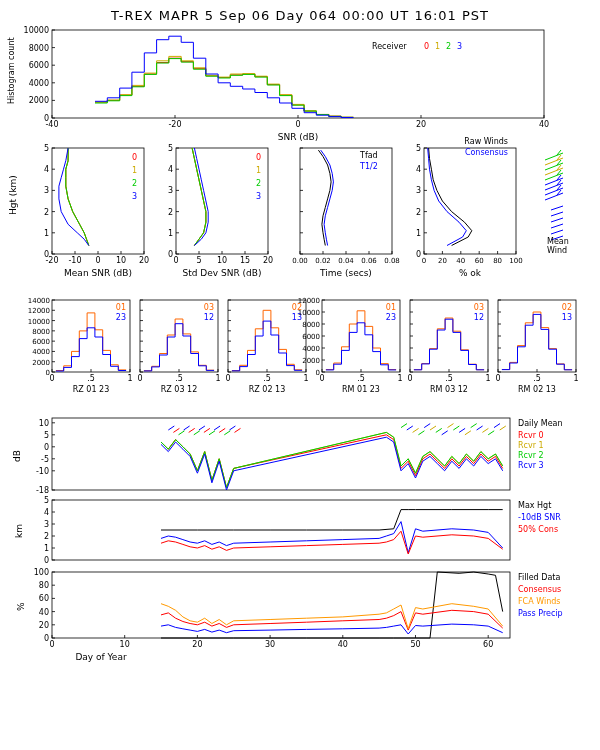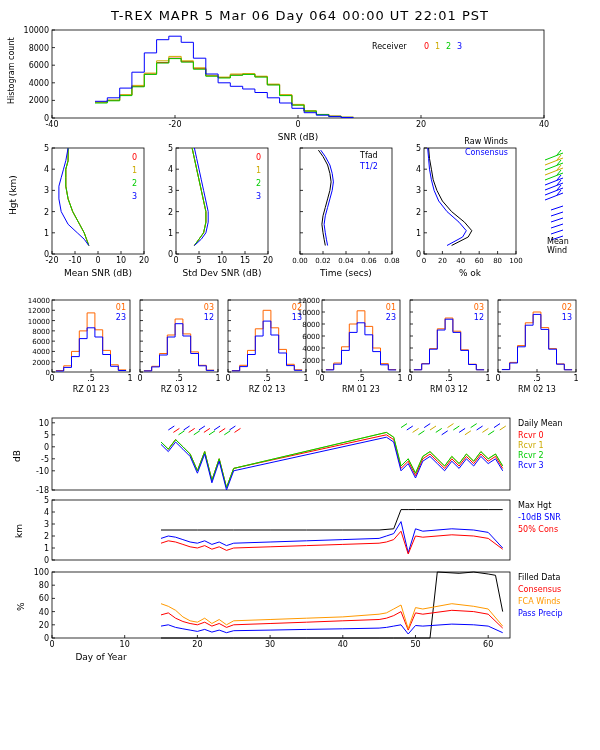--- a/index.html
+++ b/index.html
@@ -8,21 +8,21 @@
   .abs{position:absolute;}
   .title{top:8px;left:0;width:600px;text-align:center;font-size:13px;letter-spacing:1px;font-family:"DejaVu Sans",sans-serif;}
   svg{display:block;}
   text{font-family:"DejaVu Sans",sans-serif;}
 </style>
 </head>
 <body>
 
 <div class="page">
 
-  <div class="abs title">T-REX  MAPR   5 Mar 06  Day 064   00:00 UT   22:01   PST</div>
+  <div class="abs title">T-REX  MAPR   5 Sep 06  Day 064   00:00 UT   16:01   PST</div>
 
   <svg class="abs" style="top:0;left:0;" width="600" height="750" viewBox="0 0 600 750">
     <g id="render-root">
         <rect x="52" y="30" width="492" height="88" fill="none" stroke="#000" stroke-width="0.8"></rect>
         <line x1="52" y1="118" x2="52" y2="115" stroke="#000" stroke-width="0.8"></line>
         <text x="52" y="127" font-size="8" fill="#000" text-anchor="middle">-40</text>
         <line x1="175" y1="118" x2="175" y2="115" stroke="#000" stroke-width="0.8"></line>
         <text x="175" y="127" font-size="8" fill="#000" text-anchor="middle">-20</text>
         <line x1="298" y1="118" x2="298" y2="115" stroke="#000" stroke-width="0.8"></line>
         <text x="298" y="127" font-size="8" fill="#000" text-anchor="middle">0</text>

